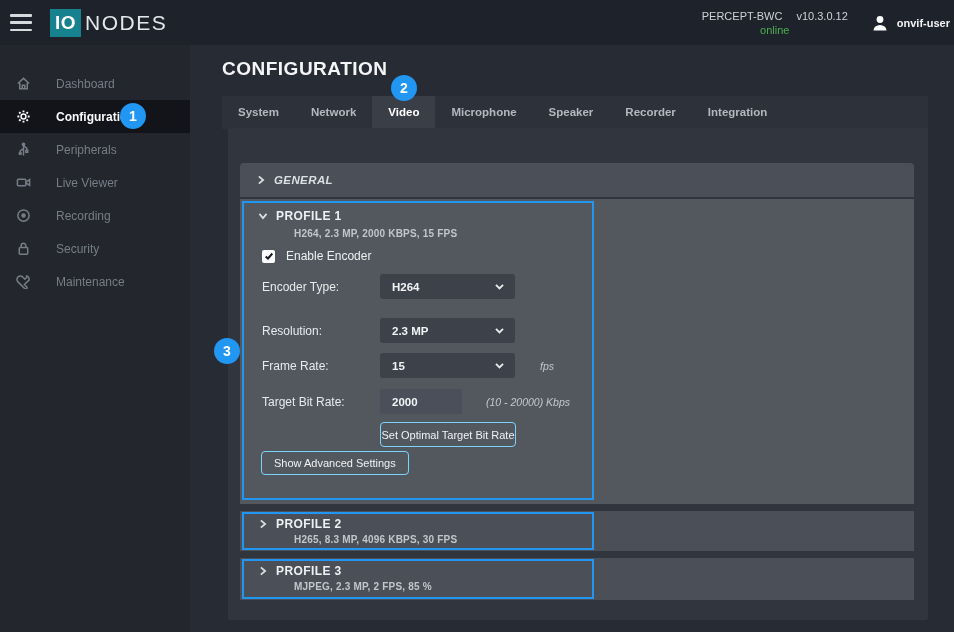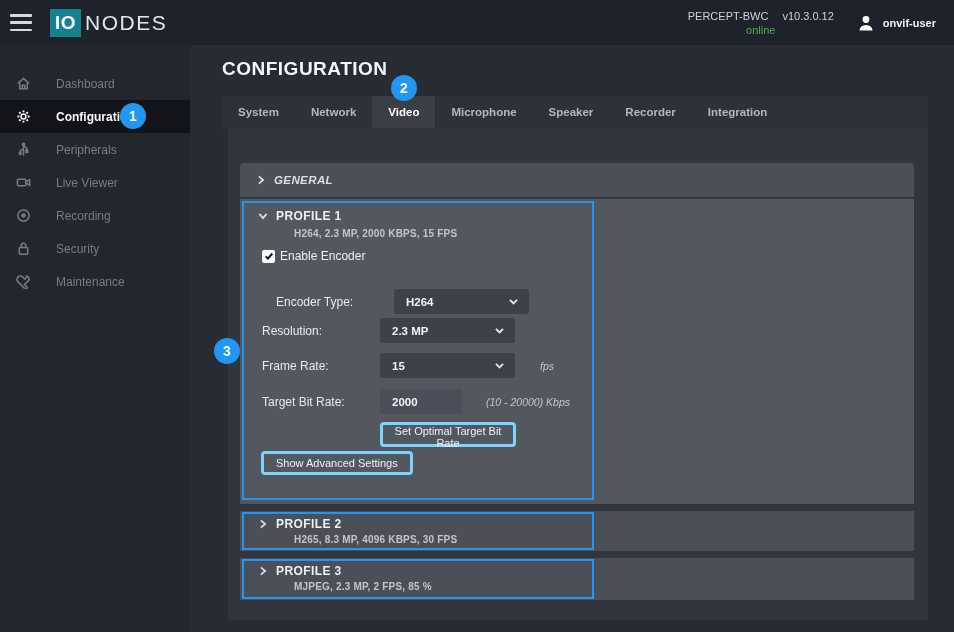--- a/index.html
+++ b/index.html
@@ -7,21 +7,21 @@
   body { font-family:"Liberation Sans", sans-serif; background:#272b33; color:#e8eaec; }
   .app { position:relative; width:954px; height:632px; background:#fde047; }
 
   
   .topbar { position:absolute; top:0; left:0; width:954px; height:45px; background:#1e222a; display:flex; align-items:center; z-index:5; }
   .hamburger { margin-left:10px; width:24px; height:17px; display:flex; flex-direction:column; justify-content:space-between; cursor:pointer; }
   .hamburger span { display:block; width:22px; height:2.5px; background:#d6d9dd; border-radius:1px; }
   .logo { display:flex; align-items:center; margin-left:16px; }
   .logo-io { background:#16828f; color:#fff; font-weight:bold; font-size:19px; padding:3px 5px; letter-spacing:.5px; }
   .logo-nodes { color:#e4e7ea; font-size:21px; letter-spacing:1.5px; margin-left:4px; }
-  .top-right { margin-left:auto; display:flex; align-items:center; padding-right:18px; }
+  .top-right { margin-left:auto; display:flex; align-items:center; padding-right:4px; }
   .device-block { text-align:left; font-size:11px; line-height:14px; margin-right:22px; }
   .device-line1 { color:#cfd3d8; }
   .device-name { margin-right:14px; }
   .device-status { color:#4caf50;text-align:center; }
   .user-block { display:flex; align-items:center; }
   .user-icon { width:20px; height:20px; margin-right:7px; }
   .user-name { font-size:11px; font-weight:bold; color:#f2f3f5; }
 
   
   .sidebar { position:absolute; top:45px; left:0; width:190px; height:587px; background:#23262d; padding-top:22px; z-index:4; }
@@ -55,34 +55,34 @@
   .profile-panel { position:relative; margin-top:2px; height:305px; background:#53585f; }
   .blue-outline { position:absolute; left:2px; top:2px; width:352px; height:299px; border:2px solid #2196f3; pointer-events:none; z-index:3; }
 
   .p-head { position:absolute; left:18px; top:10px; display:flex; align-items:center; cursor:pointer; }
   .p-title { font-size:12px; font-weight:bold; color:#eef0f2; letter-spacing:.4px; margin-left:8px; }
   .p-sub { position:absolute; left:18px; top:29px; font-size:10px; font-weight:bold; color:#c2c6cb; letter-spacing:.2px;margin-left:36px; }
 
   .chk-row { position:absolute; left:22px; top:50px; display:flex; align-items:center; }
   .checkbox { width:13px; height:13px; background:#ffffff; border-radius:2px; display:flex; align-items:center; justify-content:center; cursor:pointer; }
   .checkbox svg { stroke:#15181d; stroke-width:2.4; fill:none; }
-  .chk-label { margin-left:5px; font-size:12px; color:#eef0f2; }
+  .chk-label { margin-left:11px; font-size:12px; color:#eef0f2; }
 
   .f-row { position:absolute; left:22px; height:25px; display:flex; align-items:center; }
   .f-label { width:118px; font-size:12px; color:#e8eaec; }
   .dropdown { width:135px; height:25px; background:#3c414a; border-radius:3px; display:flex; align-items:center; padding:0 10px 0 12px; cursor:pointer; }
   .dd-value { flex:1; font-size:11.5px; font-weight:bold; color:#f2f3f5; }
   .dd-chev { width:11px; height:11px; display:flex; }
   .dd-chev svg { stroke:#e8eaec; stroke-width:2.4; fill:none; }
   .text-input { width:82px; height:25px; background:#4a4f59; border:none; border-radius:2px; color:#f2f3f5; font-family:"Liberation Sans",sans-serif; font-size:11.5px; font-weight:bold; padding:0 12px; outline:none; }
   .unit { font-size:10.5px; font-style:italic; color:#c3c7cc; }
   .unit-fps { margin-left:25px; }
   .hint { margin-left:24px; }
 
-  .ghost-btn { background:transparent; border:3px solid #7dd3fc; border-radius:4px; color:#f0f1f3; font-family:"Liberation Sans",sans-serif; font-size:11px; cursor:pointer; }
+  .ghost-btn { background:transparent; border:1px solid #7dd3fc; border-radius:4px; color:#f0f1f3; font-family:"Liberation Sans",sans-serif; font-size:11px; cursor:pointer; }
   .btn-optimal { position:absolute; left:140px; top:223px; width:136px; height:25px; }
   .btn-advanced { position:absolute; left:21px; top:252px; height:24px; padding:0 12px; }
 
   .profile-bar { position:relative; margin-top:7px; background:#4b5058; cursor:pointer; }
   .profile-bar.p2 { height:40px; }
   .profile-bar.p3 { height:42px;padding-left:16px; }
   .profile-bar .p-head { top:6px; }
   .profile-bar .p-sub { top:23px; }
   .bar-outline { position:absolute; left:2px; top:1px; bottom:1px; width:352px; border:2px solid #2196f3; pointer-events:none; z-index:3; }
 </style>
@@ -231,21 +231,21 @@
 
         <div class="chk-row">
           <span class="checkbox">
               <svg viewBox="0 0 12 12" width="10" height="10">
                 <path d="M2 6.5 L4.8 9 L10 3"></path>
               </svg>
             </span>
           <span class="chk-label">Enable Encoder</span>
         </div>
 
-        <div class="f-row" style="top:90px;margin-left:14px;">
+        <div class="f-row" style="top:75px;">
           <span class="f-label">Encoder Type:</span>
           <div class="dropdown">
             <span class="dd-value">H264</span>
             <span class="dd-chev">
                 <svg viewBox="0 0 14 14" width="11" height="11">
                   <path d="M2.5 5 L7 9.5 L11.5 5"></path>
                 </svg>
               </span>
           </div>
         </div>

